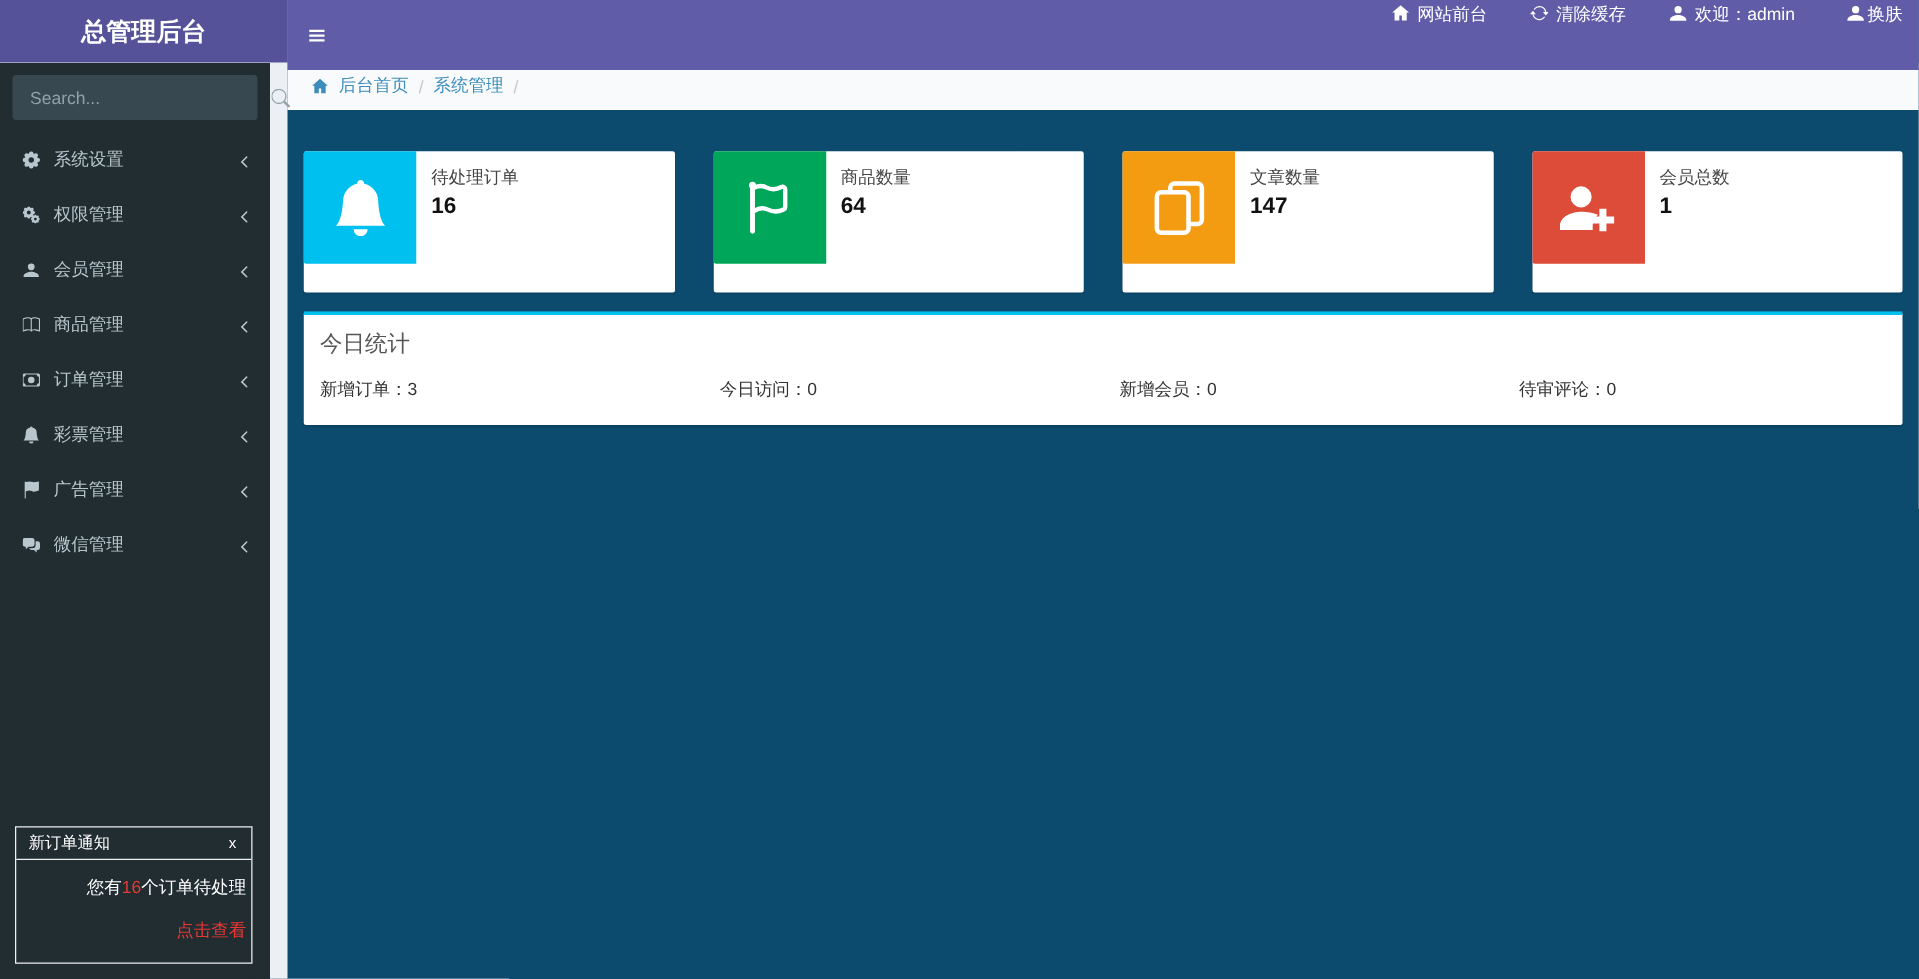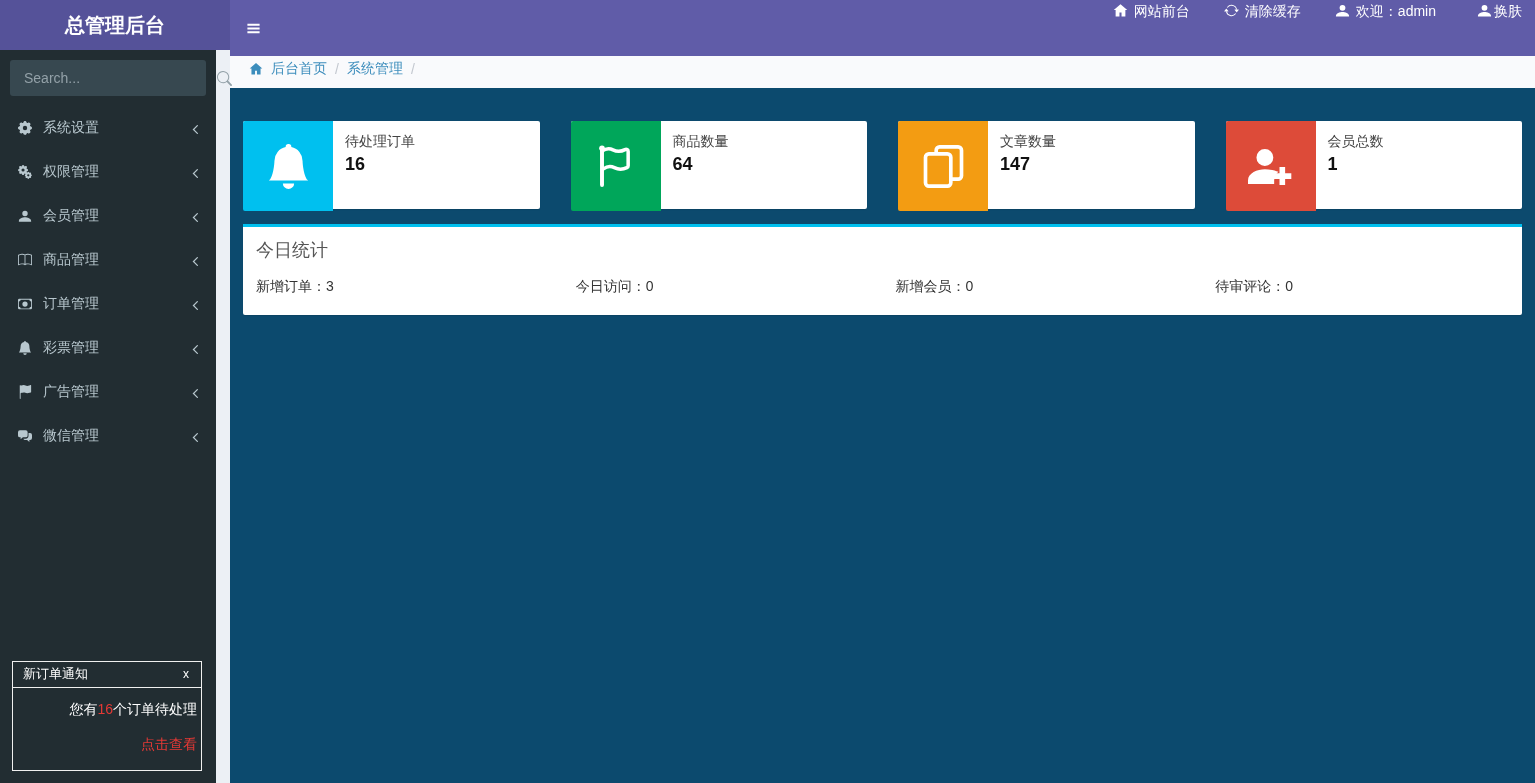--- a/index.html
+++ b/index.html
@@ -44,21 +44,21 @@
 
   
   .content-wrap { margin-left:230px; padding-top:50px; height:783px; background:#0c4a6e; }
   .breadcrumb { height:38px; background:#f9fafc; display:flex; align-items:center; padding:0 19px; gap:8px; font-size:14px; }
   .breadcrumb a { color:#3c8dbc; text-decoration:none; cursor:pointer; }
   .breadcrumb .ic { width:14px; height:14px; color:#3c8dbc; }
   .breadcrumb .sep { color:#c3c8cf; }
 
   main { padding:33px 13px 0; }
   .cards { display:grid; grid-template-columns:repeat(4,1fr); gap:31px; }
-  .card { background:#fff; height:88px; display:flex; box-shadow:0 1px 1px rgba(0,0,0,.1); border-radius:2px; }
+  .card { background:#fff; height:113px; display:flex; box-shadow:0 1px 1px rgba(0,0,0,.1); border-radius:2px; }
   .card-icon { width:90px; height:90px; display:flex; align-items:center; justify-content:center; color:#fff; border-radius:2px 0 0 2px; }
   .card-icon .ic { width:45px; height:45px; }
   .bg-aqua { background:#00c0ef; }
   .bg-green { background:#00a65a; }
   .bg-yellow { background:#f39c12; }
   .bg-red { background:#dd4b39; }
   .card-text { padding:12px 10px 0 12px; }
   .card-lbl { font-size:14px; color:#444; }
   .card-num { font-size:18px; font-weight:bold; color:#111; margin-top:3px; }
 

